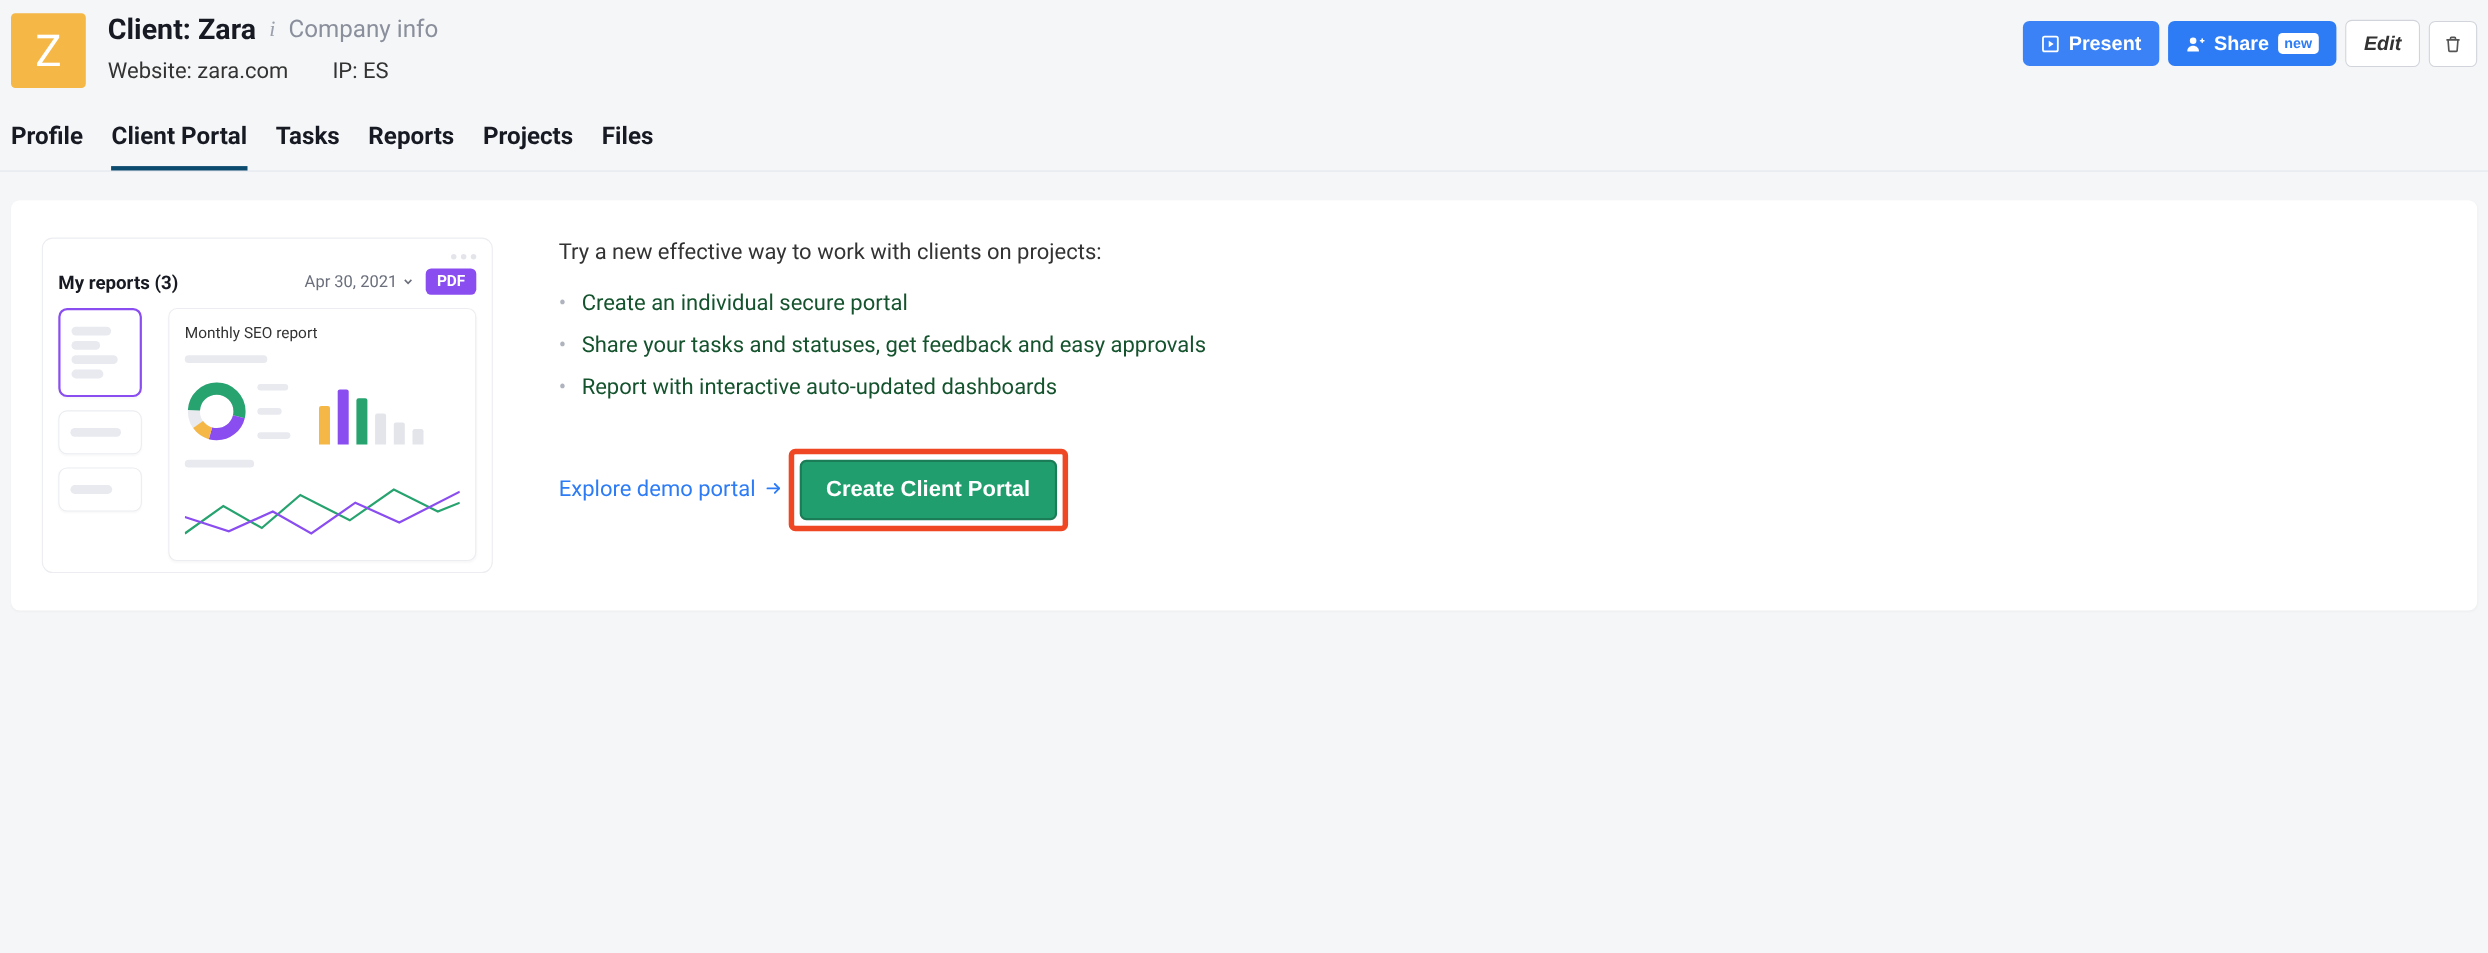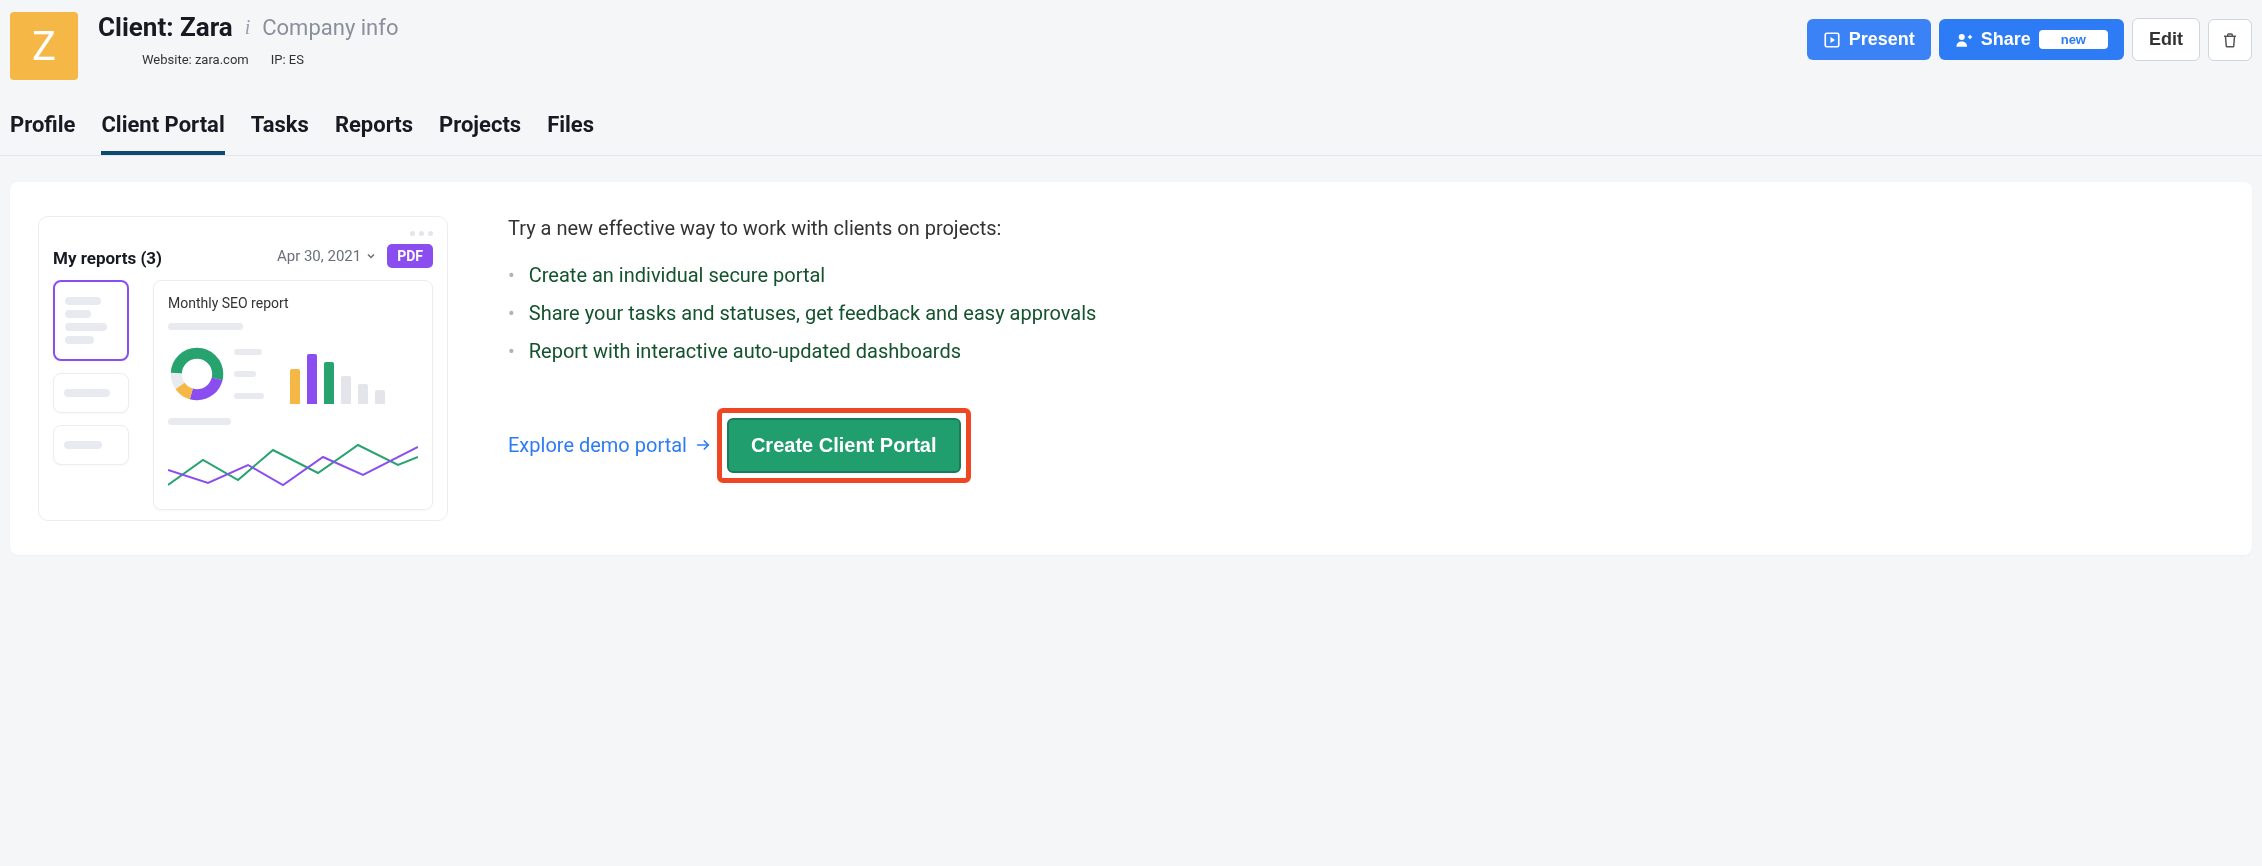--- a/index.html
+++ b/index.html
@@ -29,47 +29,48 @@
   }
   .header-info { flex: 1; }
   .title-line {
     display: flex;
     align-items: center;
     gap: 12px;
   }
   .client-title { font-size: 26px; font-weight: 700; }
   .info-icon { font-style: italic; color: #9aa0ac; font-family: Georgia, serif; font-size: 20px; }
   .company-info { color: #8a8f9c; font-size: 22px; }
-  .subline { margin-top: 10px; display: flex; gap: 22px; font-size: 13px; color: #333; margin-left: 44px; }
+  .subline { margin-top: 10px; display: flex; gap: 40px; font-size: 20px; color: #333; }
   .actions { display: flex; gap: 8px; align-items: center; padding-top: 6px; }
   .btn {
     display: inline-flex;
     align-items: center;
     gap: 8px;
     padding: 10px 16px;
     border-radius: 6px;
     font-size: 18px;
     font-weight: 700;
     border: none;
     cursor: pointer;
   }
   .btn-green { background: #3b82f6; color: #fff; }
   .btn-blue { background: #2d7cf6; color: #fff; }
   .badge-new {
     background: #fff;
     color: #2d7cf6;
     font-size: 13px;
-    padding: 2px 22px;
+    padding: 2px 6px;
     border-radius: 4px;
     font-weight: 700;
   }
   .btn-gray {
     background: #fff;
     color: #333;
     border: 1px solid #d1d5db;
+    font-style: italic;
   }
   .btn-icon {
     background: #fff;
     border: 1px solid #d1d5db;
     padding: 10px 12px;
     border-radius: 6px;
     cursor: pointer;
     display: inline-flex;
     align-items: center;
     justify-content: center;

